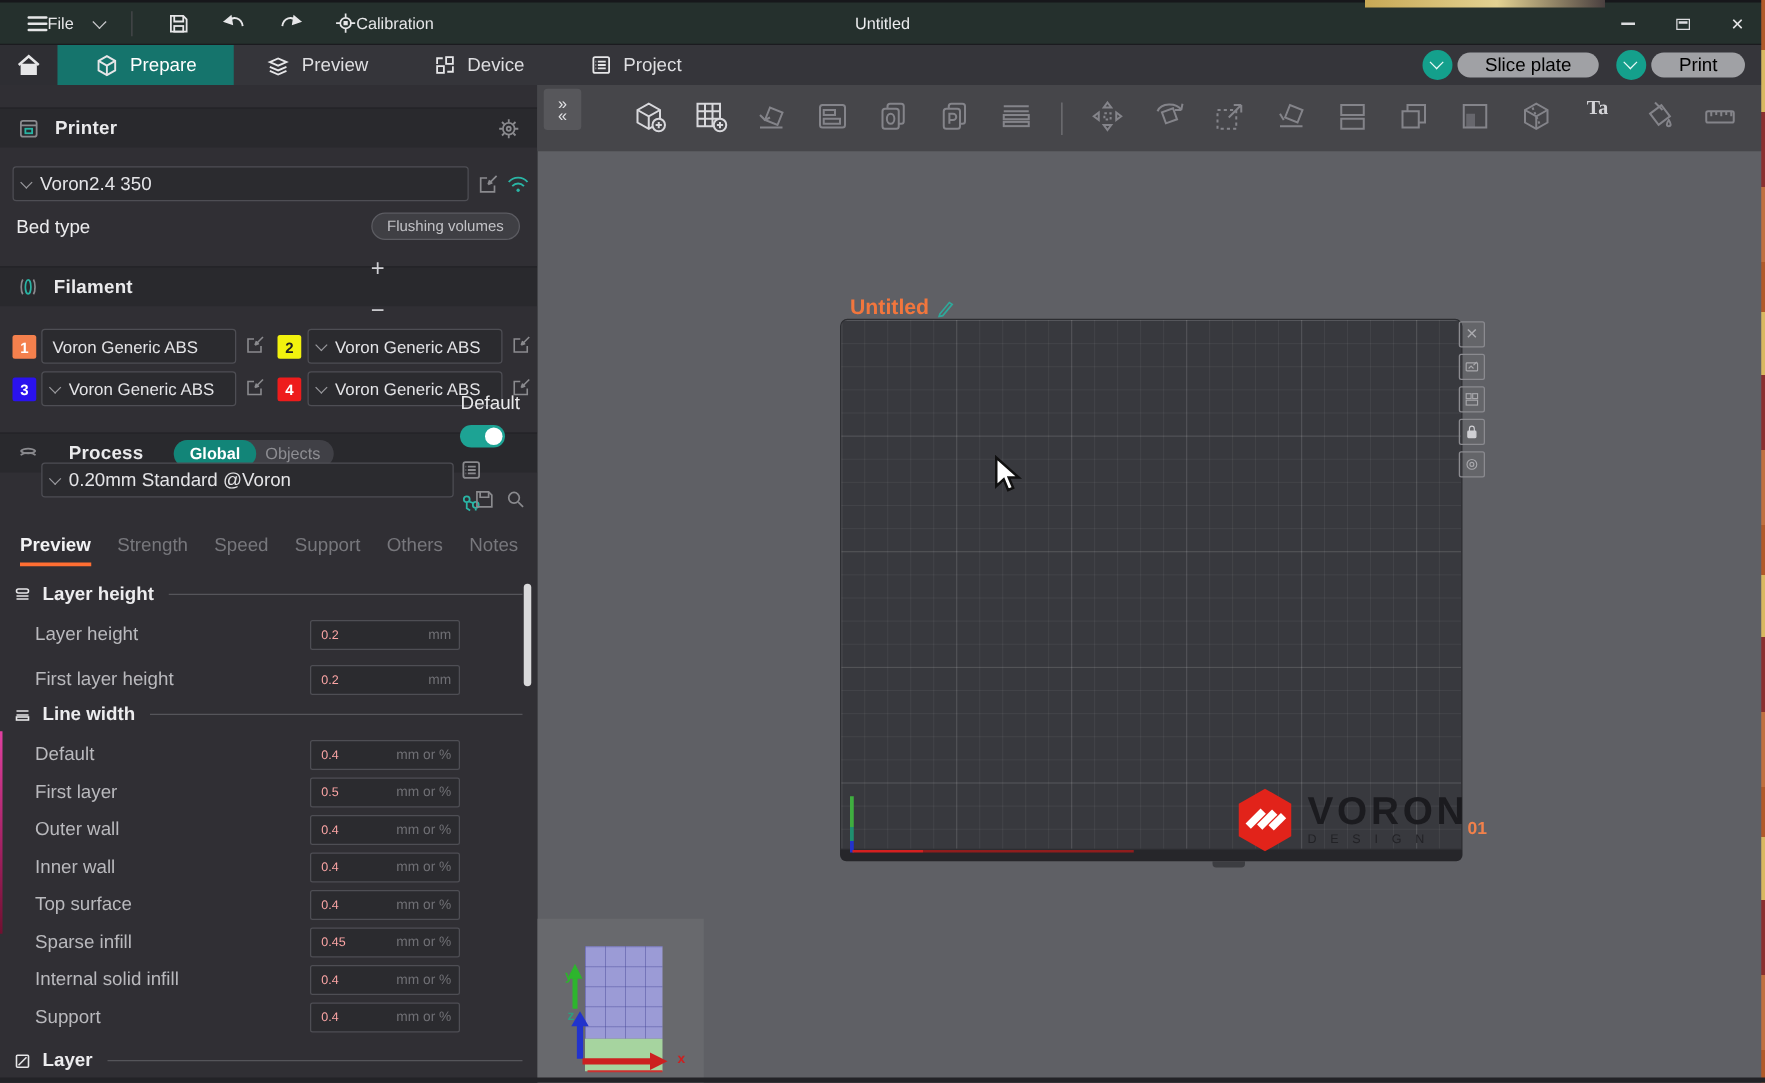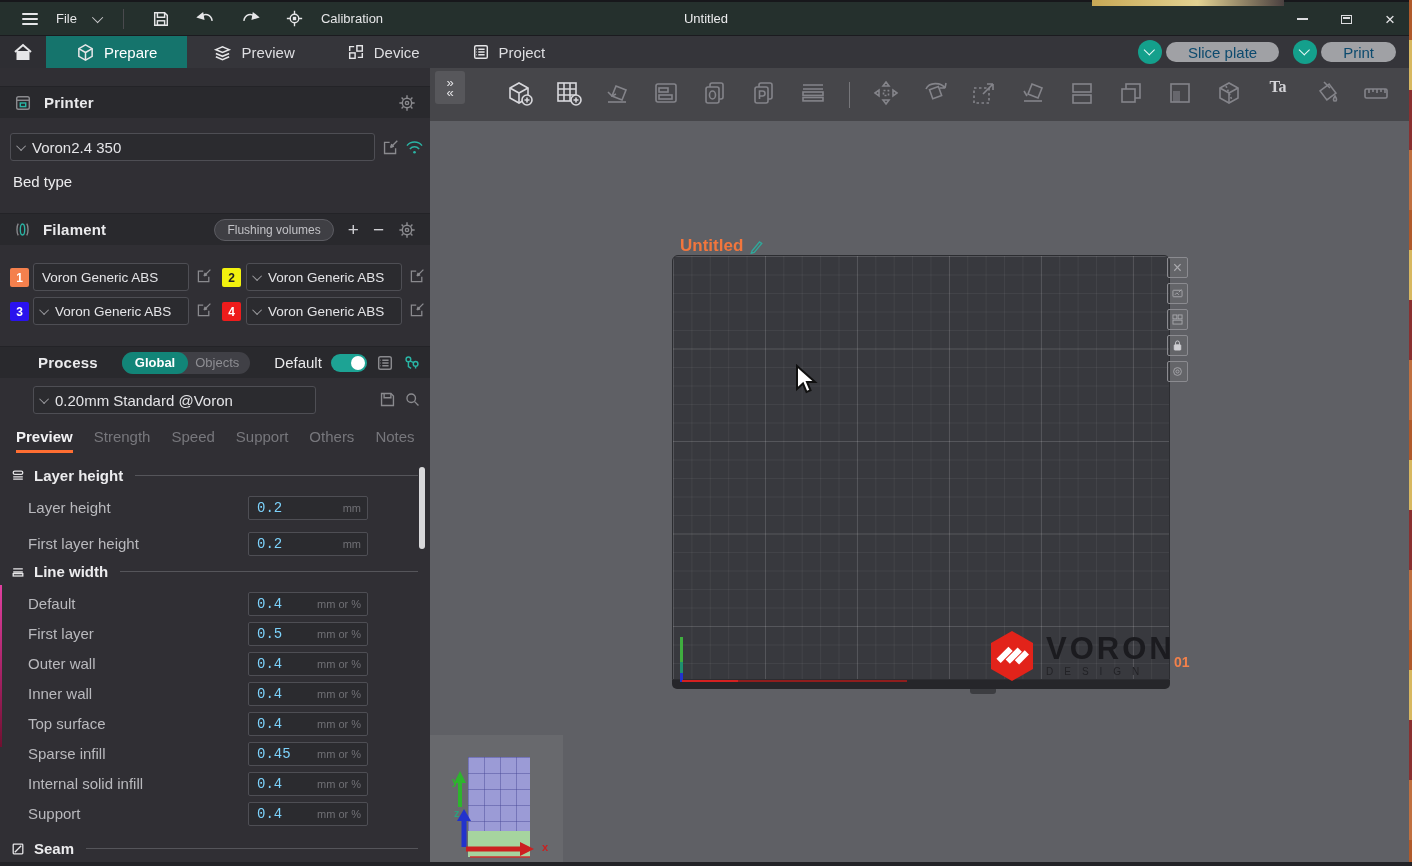--- a/index.html
+++ b/index.html
@@ -10,51 +10,51 @@
   
   .titlebar { position:absolute; left:0; top:0; width:1412px; height:36px;
               background:#25302d; border-top:2px solid #17171b; border-bottom:1px solid #1b1b1f;
               display:flex; align-items:center; color:#e6e6e8; font-size:13px; }
   .tb-left { display:flex; align-items:center; gap:10px; padding-left:14px; }
   .hamb { width:16px; }
   .hamb div { height:2px; background:#e6e6e8; margin:3px 0; border-radius:1px; }
   .caret { width:8px; height:8px; border-left:1.6px solid #c9c9cc; border-bottom:1.6px solid #c9c9cc;
            transform:rotate(-45deg) translateY(-2px); display:inline-block; }
   .tb-div { width:1px; height:20px; background:#4a4a4e; margin:0 10px; }
-  .tb-btn { display:flex; align-items:center; gap:18px; padding:4px 8px; cursor:default;text-align:right; }
+  .tb-btn { display:flex; align-items:center; gap:0; padding:4px 8px; cursor:default;text-align:right; }
   .tb-title { position:absolute; left:0; right:0; text-align:center; font-size:13px; color:#ececee; pointer-events:none;}
   .tb-controls { position:absolute; right:0; top:0; height:34px; display:flex; align-items:center; }
   .wctl { width:44px; height:34px; display:flex; align-items:center; justify-content:center; color:#e6e6e8; }
   .wmin { width:11px; height:2px; background:#dcdcdf; }
   .wmax { width:11px; height:9px; border:1.4px solid #dcdcdf; position:relative; }
   .wmax::after{ content:""; position:absolute; left:1px; right:1px; top:1px; height:2px; background:#dcdcdf;}
   .wclose { font-size:17px; line-height:1; }
 
   
   .navbar { position:absolute; left:0; top:36px; width:1412px; height:32px; background:#35353a;
             display:flex; align-items:stretch; color:#e4e4e7; font-size:15px; }
   .home-btn { width:46px; display:flex; align-items:center; justify-content:center; background:#2e2e33; }
   .nav-tab { display:flex; align-items:center; gap:9px; padding:0 26px; color:#dedee1; }
   .nav-tab.active { background:#15746c; color:#fff; padding:0 30px; }
   .nav-right { margin-left:auto; display:flex; align-items:center; gap:14px; padding-right:16px; }
   .action-btn { display:flex; align-items:center; gap:4px; }
   .action-chev { width:24px; height:24px; border-radius:12px; background:#14a08c; display:flex;
                  align-items:center; justify-content:center; }
   .action-chev .caret{ border-color:#eafaf7; transform:rotate(-45deg) translate(1px,-2px);}
-  .action-label { background:#a0a1a5; color:#0c4a6e; border-radius:12px; height:20px;
+  .action-label { background:#a0a1a5; color:#000000; border-radius:12px; height:20px;
                   display:flex; align-items:center; padding:0 22px; font-size:15px; }
 
   
   .sidebar { position:absolute; left:0; top:68px; width:430px; height:798px; background:#302f34;
              color:#d6d6d9; font-size:15px; }
   .sec-head { position:absolute; left:0; width:430px; height:32px; background:#29292d;
               border-top:1px solid #232327; display:flex; align-items:center; gap:12px; padding:0 14px;
               color:#eaeaec; }
   .sec-head .title{ font-weight:bold; font-size:15px; letter-spacing:.2px;}
-  .righticons { margin-left:auto; display:flex; align-items:center; gap:14px; }
+  .righticons { margin-left:auto; display:flex; gap:14px;flex-direction:column; }
   .select { background:#2b2b2f; border:1px solid #4e4e54; border-radius:3px; height:28px;
             display:flex; align-items:center; gap:6px; padding:0 8px; color:#e4e4e7; font-size:15px; }
   .select .caret{ border-color:#9a9a9e; width:7px; height:7px; flex:none;}
   .select.dim { background:#3a3a3f; color:#96969b; border-color:#55555b; }
   .editicon, .ghosticon { flex:none; }
   .pill { background:#3f3f44; border:1px solid #5c5c62; border-radius:11px; color:#c2c2c6;
           font-size:12px; padding:3px 12px; }
   .fila-badge { width:19px; height:19px; border-radius:2px; display:flex; align-items:center;
                 justify-content:center; font-size:12px; font-weight:bold; color:#fff; flex:none;}
   .fila-badge.darktext{ color:#222; }
@@ -69,21 +69,21 @@
   .ptabs { position:absolute; left:0; top:360px; width:430px; display:flex; gap:21px; padding-left:16px;
            font-size:15px; color:#77777c; }
   .ptab.active { color:#f2f2f4; font-weight:bold; border-bottom:3px solid #ff6e32; padding-bottom:5px; }
   .setsec { position:absolute; left:10px; width:408px; display:flex; align-items:center; gap:8px;
             color:#ececee; font-weight:bold; font-size:15px; }
   .setsec .rule { flex:1; height:1px; background:#55555a; margin-left:4px; }
   .prow { position:absolute; left:0; width:430px; height:24px; }
   .prow .lbl { position:absolute; left:28px; top:3px; color:#b9b9bd; font-size:15px; }
   .prow .box { position:absolute; left:248px; top:0; width:120px; height:24px; background:#2b2b2f;
                border:1px solid #4e4e54; border-radius:2px; display:flex; align-items:center; }
-  .prow .val { color:#7dd3fc; font-size:14px; padding-left:8px;font-family:Liberation Mono, monospace; }
+  .prow .val { color:#fca5a5; font-size:10px; padding-left:8px; }
   .prow .unit { margin-left:auto; color:#707075; font-size:11px; padding-right:6px; }
   .scrollthumb { position:absolute; left:419px; top:399px; width:6px; height:82px; border-radius:3px;
                  background:#d9d9db; }
 
   
   .viewport { position:absolute; left:430px; top:68px; width:982px; height:798px; background:#5f6065; }
   .vtoolbar { position:absolute; left:0; top:0; width:982px; height:53px; background:#46464a;
               display:flex; align-items:center; }
   .collapse-btn { position:absolute; left:5px; top:3px; width:30px; height:33px; background:#57575b;
                   border-radius:3px; color:#e2e2e5; display:flex; flex-direction:column;
@@ -365,21 +365,21 @@
           <rect x="3" y="3" width="14" height="14" rx="2"></rect>
             <path d="M7 7 h7 M7 10 h7 M7 13 h7 M5 7 h.5 M5 10 h.5 M5 13 h.5"></path>
         </svg>
         <svg class="ui teal" width="18" height="18" viewBox="0 0 20 20">
           <circle cx="6" cy="6" r="2.6"></circle>
             <circle cx="14" cy="11" r="2.6"></circle>
             <path d="M8 8 l4 1.5 M6 9 v5 l3 2 M14 14 v2"></path>
         </svg>
       </span>
     </div>
-    <div class="select" style="position:absolute; left:33px; top:318px; width:283px;">
+    <div class="select" style="position:absolute; left:33px; top:302px; width:330px;">
       <span class="caret"></span>
       <span>0.20mm Standard @Voron</span>
     </div>
     <svg class="ui" width="17" height="17" viewBox="0 0 20 20" style="position:absolute; left:379px; top:323px;">
       <path d="M3 3 h11 l3 3 v11 h-14 z"></path>
         <path d="M6 3 v5 h8 v-5"></path>
     </svg>
     <svg class="ui" width="17" height="17" viewBox="0 0 20 20" style="position:absolute; left:404px; top:323px;">
       <circle cx="8.5" cy="8.5" r="5"></circle>
         <path d="M12.5 12.5 L17 17"></path>
@@ -480,21 +480,21 @@
         <span class="val">0.4</span>
         <span class="unit">mm or %</span>
       </span>
     </div>
 
     <div class="setsec" style="top:772px;">
       <svg class="ui white" width="16" height="16" viewBox="0 0 20 20">
         <rect x="4" y="4" width="12" height="12" rx="1"></rect>
           <path d="M6 14 L14 6"></path>
       </svg>
-      <span>Seam</span>
+      <span>Layer</span>
       <span class="rule"></span>
     </div>
 
     <div class="scrollthumb"></div>
   </div>
 
   <div class="viewport">
     <div class="vtoolbar">
       <div class="ticons">
         <div class="ticon bright">

